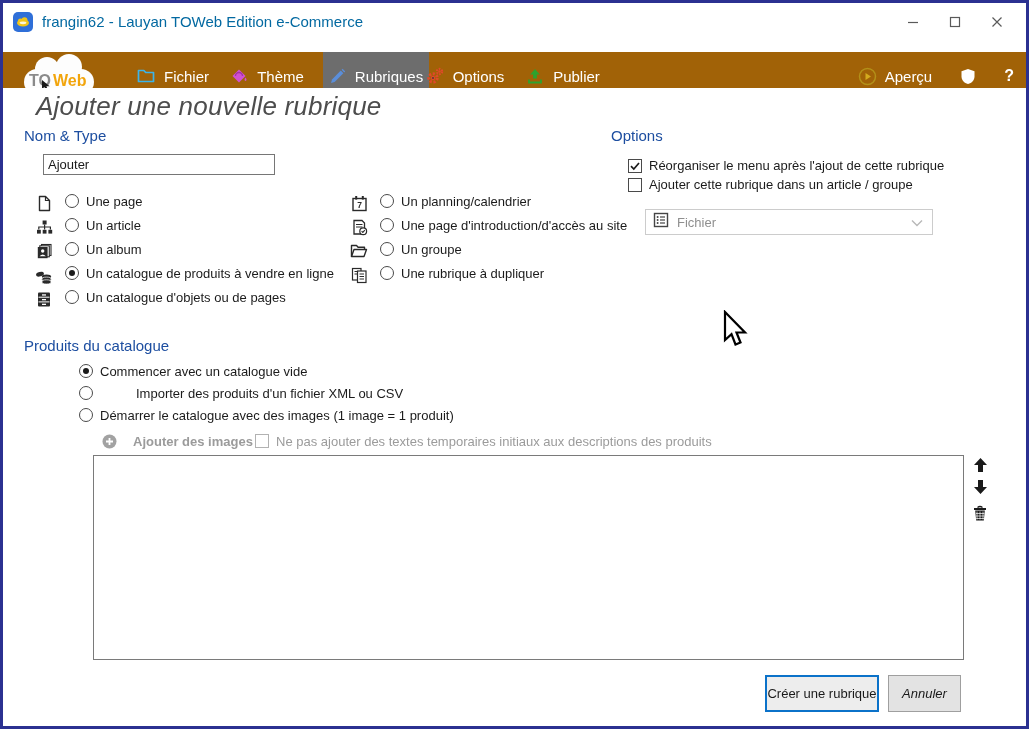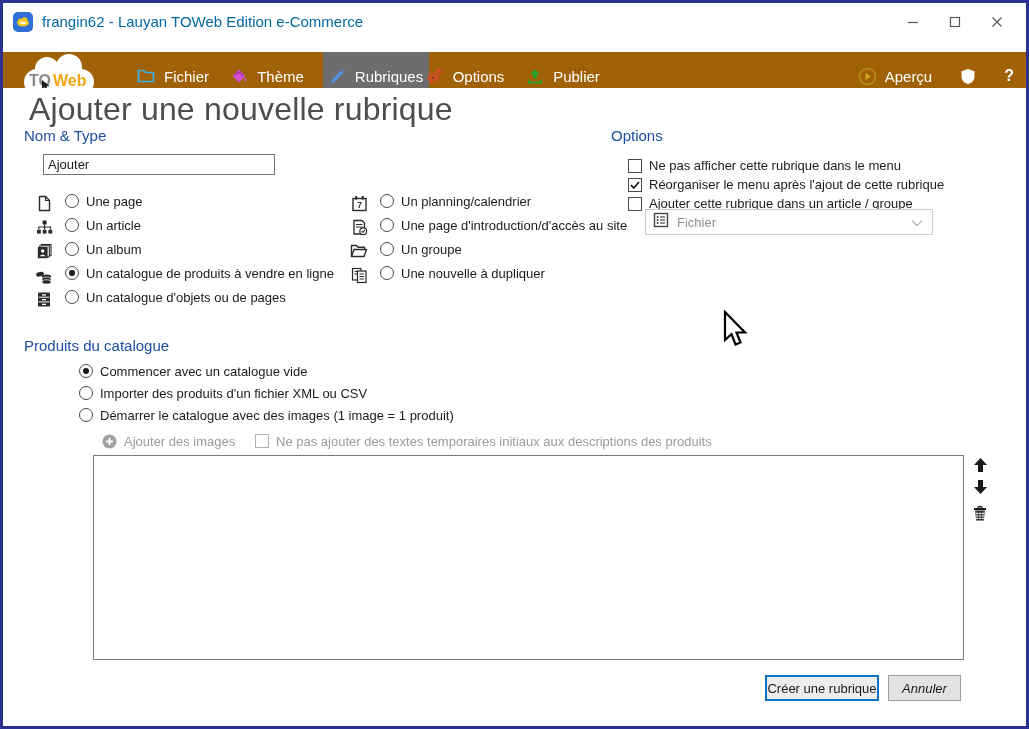--- a/index.html
+++ b/index.html
@@ -22,21 +22,21 @@
   .tab-theme   { left:222px; width:84px; }
   .tab-rubriques { left:320px; width:106px; }
   .tab-options { left:414px; width:96px; }
   .tab-publier { left:514px; width:92px; }
   .nav-right { position:absolute; right:12px; top:0; height:48px; display:flex; align-items:center; gap:28px; }
   .apercu { display:flex; align-items:center; gap:8px; color:#fff; font-size:15px; }
   .helpmark { color:#fff; font-size:16px; font-weight:bold; }
 
   
   .content { position:absolute; left:0; top:85px; right:0; bottom:0; background:#fff; }
-  .h1 { position:absolute; left:26px; top:3px; font-size:32px; font-weight:300; color:#4d4d4d; letter-spacing:.2px; }
+  .h1 { position:absolute; left:33px; top:3px; font-size:26px; font-weight:300; color:#4d4d4d; letter-spacing:.2px;font-style:italic; }
   .sechead { position:absolute; font-size:15px; color:#1d4ea0;text-align:center; }
   .name-input { position:absolute; left:40px; top:66px; width:232px; height:21px; border:1px solid #767676; font-size:13px; padding:1px 4px; font-family:"Liberation Sans", sans-serif; color:#1a1a1a; background:#fff; }
 
   .optcol { position:absolute; }
   .row { display:flex; height:24px; }
   .icon16 { width:18px; height:18px; flex:0 0 18px; margin-right:12px; display:flex; align-items:center; justify-content:center; }
   .radio { width:14px; height:14px; flex:0 0 14px; border:1px solid #4a4a4a; border-radius:50%; background:#fff; margin-right:7px; position:relative; }
   .radio.checked::after { content:""; position:absolute; inset:3px; background:#1a1a1a; border-radius:50%; }
   .rlabel { font-size:13px; color:#1b1b1b; white-space:nowrap; }
   .rlabel.bold { font-weight:normal; }
@@ -47,21 +47,21 @@
   .dropdown { position:absolute; left:642px; top:121px; width:288px; height:26px; border:1px solid #cccccc; background:#fff; display:flex; align-items:center; }
   .dropdown .ddicon { margin-left:7px; }
   .dropdown .ddtext { margin-left:8px; font-size:13px; color:#8f8f8f; flex:1; }
   .dropdown .ddchev { margin-right:9px; }
 
   .disabled-label { font-size:13px; color:#9b9b9b; }
 
   .listbox { position:absolute; left:90px; top:367px; width:871px; height:205px; border:1px solid #7a7a7a; background:#fff; }
   .sidebtn { position:absolute; left:967px; width:20px; height:20px; display:flex; align-items:center; justify-content:center; }
 
-  .btn { position:absolute; top:587px; height:26px; font-size:13px; color:#1a1a1a; display:flex; align-items:center; justify-content:center; font-family:"Liberation Sans", sans-serif; }
+  .btn { position:absolute; top:587px; height:37px; font-size:13px; color:#1a1a1a; display:flex; align-items:center; justify-content:center; font-family:"Liberation Sans", sans-serif; }
   .btn-create { left:762px; width:114px; background:#ededed; border:2px solid #0b72c9; }
   .btn-cancel { left:885px; width:73px; background:#e3e3e3; border:1px solid #9f9f9f;font-style:italic; }
 
   .cursor { position:absolute; left:719px; top:222px; }
 </style>
 </head>
 <body>
 
 <div class="window">
 
@@ -278,30 +278,26 @@
               <rect x="1.5" y="1.5" width="8.5" height="11.5" fill="#fff" stroke="#2a2a2a" stroke-width="1.2"></rect>
               <line x1="3.5" y1="4.5" x2="8" y2="4.5" stroke="#2a2a2a" stroke-width="1"></line>
               <line x1="3.5" y1="7" x2="8" y2="7" stroke="#2a2a2a" stroke-width="1"></line>
               <rect x="6.5" y="4" width="8.5" height="11.5" fill="#fff" stroke="#2a2a2a" stroke-width="1.2"></rect>
               <line x1="8.5" y1="7" x2="13" y2="7" stroke="#2a2a2a" stroke-width="1"></line>
               <line x1="8.5" y1="9.5" x2="13" y2="9.5" stroke="#2a2a2a" stroke-width="1"></line>
               <line x1="8.5" y1="12" x2="13" y2="12" stroke="#2a2a2a" stroke-width="1"></line>
             </svg>
         </span>
         <span class="radio"></span>
-        <span class="rlabel">Une nouvelle à dupliquer</span>
+        <span class="rlabel">Une rubrique à dupliquer</span>
       </div>
     </div>
 
     <div class="sechead" style="left:608px; top:39px;">Options</div>
     <div class="optcol" style="left:625px; top:68px;">
-      <div class="chkrow">
-        <span class="checkbox"></span>
-        <span class="rlabel">Ne pas afficher cette rubrique dans le menu</span>
-      </div>
       <div class="chkrow">
         <span class="checkbox">
           <svg width="12" height="12" viewBox="0 0 12 12">
               <path d="M2 6.2 L4.8 9 10 3" fill="none" stroke="#1a1a1a" stroke-width="1.7"></path>
             </svg>
         </span>
         <span class="rlabel">Réorganiser le menu après l'ajout de cette rubrique</span>
       </div>
       <div class="chkrow">
         <span class="checkbox"></span>
@@ -328,36 +324,36 @@
           </svg>
       </span>
     </div>
 
     <div class="sechead" style="left:21px; top:249px;">Produits du catalogue</div>
     <div class="optcol" style="left:76px; top:276px;">
       <div class="row" style="height:22px;">
         <span class="radio checked"></span>
         <span class="rlabel">Commencer avec un catalogue vide</span>
       </div>
-      <div class="row" style="height:22px;">
+      <div class="row" style="height:22px;gap:36px;">
         <span class="radio"></span>
         <span class="rlabel">Importer des produits d'un fichier XML ou CSV</span>
       </div>
       <div class="row" style="height:22px;">
         <span class="radio"></span>
         <span class="rlabel">Démarrer le catalogue avec des images (1 image = 1 produit)</span>
       </div>
     </div>
 
     <div style="position:absolute; left:99px; top:344px; display:flex; align-items:center; height:18px;">
       <svg width="15" height="15" viewBox="0 0 15 15">
           <circle cx="7.5" cy="7.5" r="7" fill="#a2a2a2"></circle>
           <path d="M7.5 4 v7 M4 7.5 h7" stroke="#fff" stroke-width="1.8"></path>
         </svg>
-      <span class="disabled-label" style="margin-left:7px;">Ajouter des images</span>
+      <span class="disabled-label" style="margin-left:16px;font-weight:bold;">Ajouter des images</span>
     </div>
     <div style="position:absolute; left:252px; top:344px; display:flex; align-items:center; height:18px;">
       <span class="checkbox disabled"></span>
       <span class="disabled-label">Ne pas ajouter des textes temporaires initiaux aux descriptions des produits</span>
     </div>
 
     <div class="listbox"></div>
 
     <div class="sidebtn" style="top:367px;">
       <svg width="17" height="16" viewBox="0 0 17 16">

